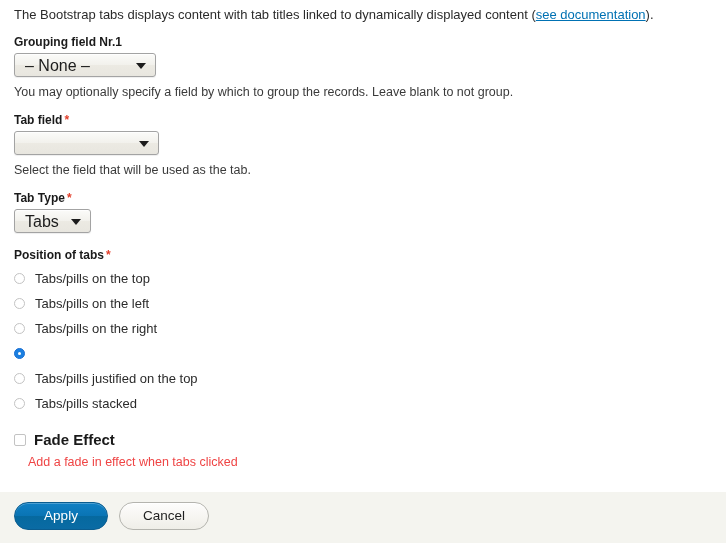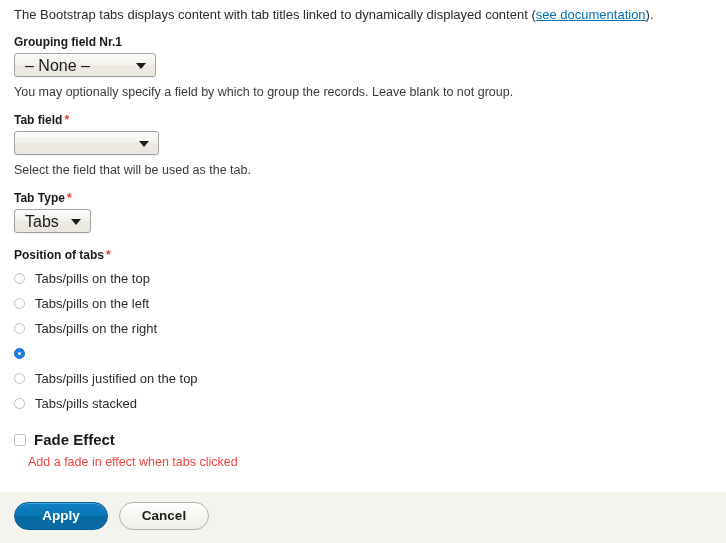--- a/index.html
+++ b/index.html
@@ -182,21 +182,21 @@
     background: #f4f4ef;
     box-sizing: border-box;
   }
   .btn {
     position: absolute;
     top: 10px;
     height: 28px;
     box-sizing: border-box;
     border-radius: 14px;
     font-size: 13.5px;
-    font-weight: bold;
+    font-weight: normal;
     text-align: center;
     line-height: 26px;
     cursor: pointer;
     white-space: nowrap;
   }
   .btn-apply {
     left: 14px;
     width: 94px;
     color: #ffffff;
     background: linear-gradient(to bottom, #1080c4 0%, #0a74b4 50%, #06699f 51%, #0a6ba4 100%);

